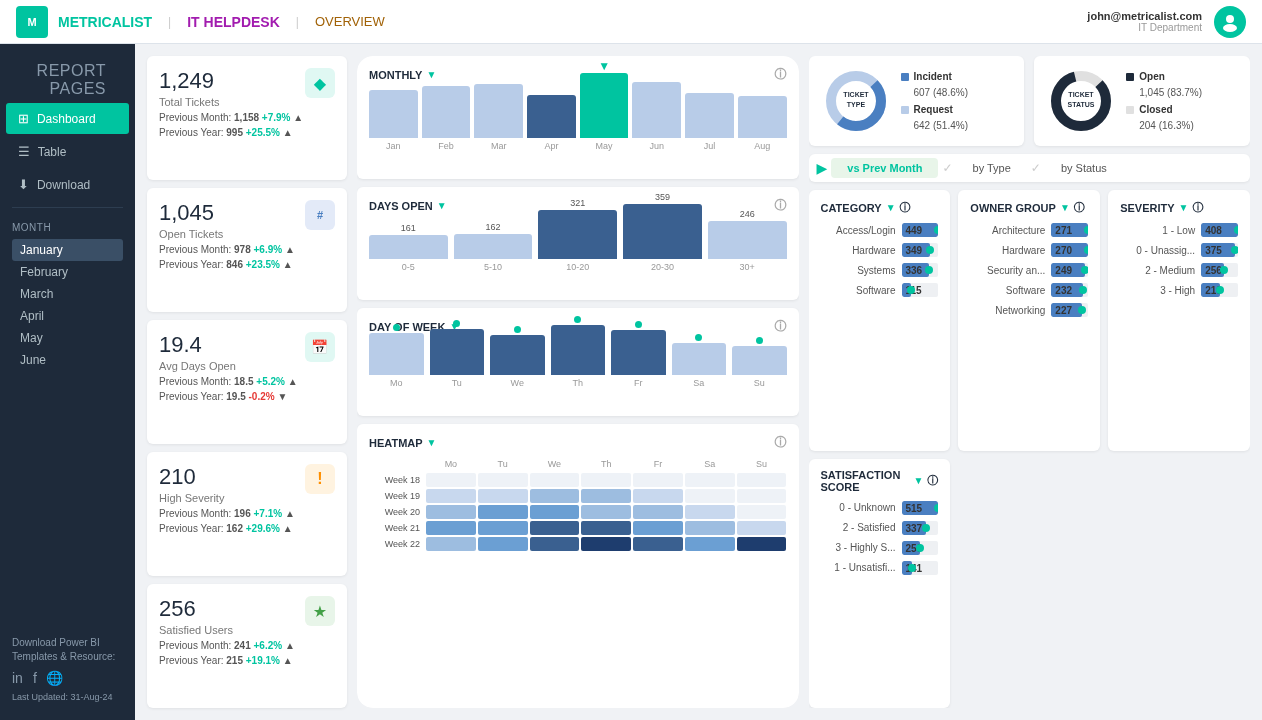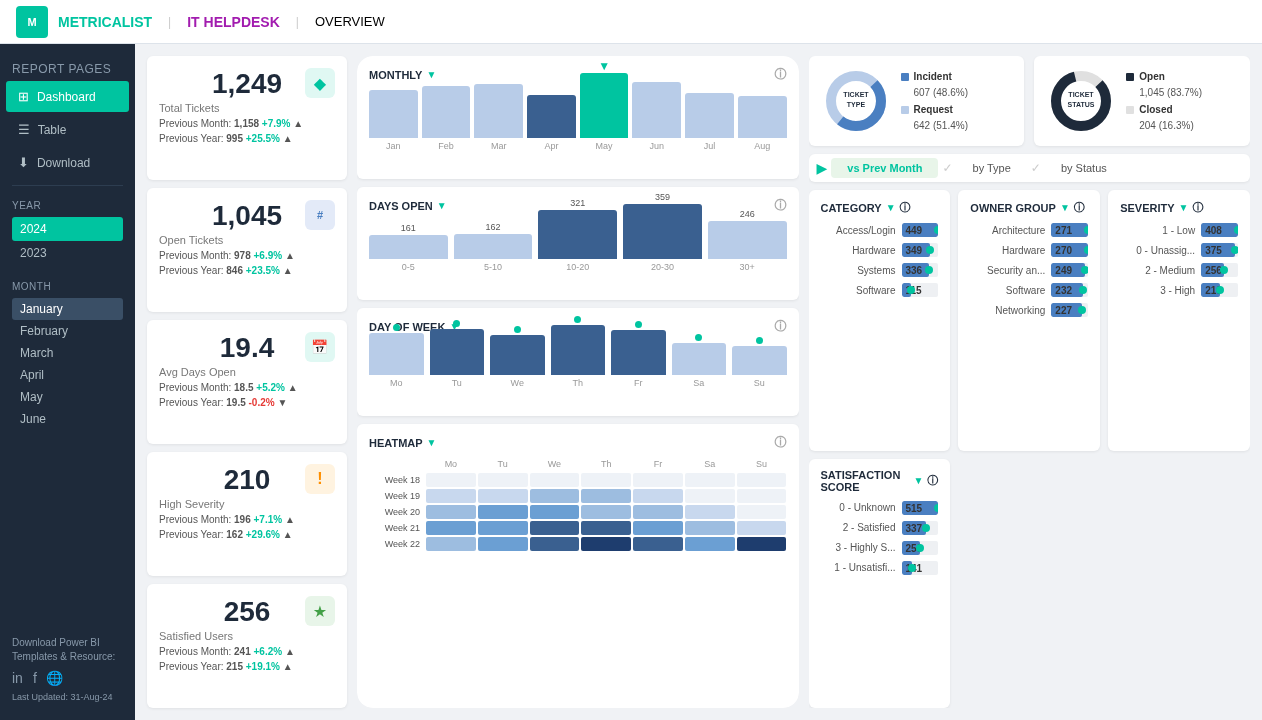--- a/index.html
+++ b/index.html
@@ -4,33 +4,33 @@
   <style>
     * { margin: 0; padding: 0; box-sizing: border-box; }
     body { font-family: 'Segoe UI', Arial, sans-serif; background: #f0f2f5; color: #333; font-size: 12px; width: 1262px; height: 720px; overflow: hidden; }
 
     
     .topnav { display: flex; align-items: center; background: #fff; height: 44px; border-bottom: 1px solid #dde3ea; padding: 0 16px; justify-content: space-between; }
     .topnav-left { display: flex; align-items: center; gap: 10px; }
     .logo-box { background: #00c4a0; width: 32px; height: 32px; display: flex; align-items: center; justify-content: center; border-radius: 4px; color: #fff; font-weight: bold; font-size: 11px; }
     .logo-text { color: #00c4a0; font-weight: 700; font-size: 14px; }
     .app-title { color: #a21caf; font-size: 14px; font-weight: 600; }
-    .app-subtitle { color: #000000; font-size: 13px; }
+    .app-subtitle { color: #a16207; font-size: 13px; }
     .topnav-right { display: flex; align-items: center; gap: 12px; }
     .user-info { text-align: right; }
     .user-email { font-size: 11px; color: #333; font-weight: 600; }
     .user-dept { font-size: 10px; color: #999; }
     .avatar { width: 32px; height: 32px; border-radius: 50%; background: #00c4a0; display: flex; align-items: center; justify-content: center; color: #fff; font-size: 16px; }
 
     
     .main-layout { display: flex; height: calc(720px - 44px); }
 
     
     .sidebar { width: 135px; background: #1e2a3a; display: flex; flex-direction: column; padding: 10px 0; flex-shrink: 0; }
-    .sidebar-section-title { color: #8899aa; font-size: 12px; padding: 8px 12px 4px; text-transform: uppercase; letter-spacing: 0.5px; }
+    .sidebar-section-title { color: #8899aa; font-size: 16px; padding: 8px 29px 4px; text-transform: uppercase; letter-spacing: 0.5px; text-align: right; }
     .sidebar-item { display: flex; align-items: center; gap: 8px; padding: 8px 12px; color: #b0bec5; font-size: 12px; cursor: pointer; border-radius: 3px; margin: 1px 6px; }
     .sidebar-item.active { background: #00c4a0; color: #fff; }
     .sidebar-icon { font-size: 13px; }
     .sidebar-divider { height: 1px; background: #2d3d50; margin: 6px 12px; }
 
     .sidebar-filter-section { padding: 8px 12px; color: #8899aa; }
     .sidebar-filter-title { font-size: 10px; text-transform: uppercase; letter-spacing: 0.5px; margin-bottom: 6px; }
     .year-btn { display: block; width: 100%; text-align: left; padding: 5px 8px; border-radius: 3px; color: #b0bec5; font-size: 12px; cursor: pointer; }
     .year-btn.active { background: #00c4a0; color: #fff; }
     .month-btn { display: block; width: 100%; text-align: left; padding: 4px 8px; border-radius: 3px; color: #b0bec5; font-size: 12px; cursor: pointer; }
@@ -41,21 +41,21 @@
     .sidebar-social { display: flex; gap: 10px; margin-top: 6px; }
     .social-icon { color: #8899aa; font-size: 14px; cursor: pointer; }
     .last-updated { color: #8899aa; font-size: 9px; margin-top: 6px; }
 
     
     .content { flex: 1; overflow: hidden; padding: 12px; display: grid; grid-template-columns: 200px 1fr 1fr; grid-template-rows: 1fr; gap: 10px; }
 
     
     .kpi-col { display: flex; flex-direction: column; gap: 8px; }
     .kpi-card { background: #fff; border-radius: 6px; padding: 12px; flex: 1; box-shadow: 0 1px 3px rgba(0,0,0,0.07); position: relative; }
-    .kpi-value { font-size: 28px; font-weight: 700; color: #1e2a3a; text-align: center; }
+    .kpi-value { font-size: 22px; font-weight: 400; color: #1e2a3a; }
     .kpi-label { font-size: 11px; color: #777; margin-top: 2px; }
     .kpi-icon { position: absolute; top: 12px; right: 12px; width: 30px; height: 30px; border-radius: 6px; display: flex; align-items: center; justify-content: center; font-size: 16px; }
     .kpi-icon.teal { background: #e0f8f3; color: #00c4a0; }
     .kpi-icon.blue { background: #e3eaf8; color: #4a7fc1; }
     .kpi-icon.orange { background: #fff3e0; color: #ff8f00; }
     .kpi-icon.green { background: #e8f5e9; color: #43a047; }
     .kpi-prev { font-size: 10px; color: #555; margin-top: 4px; }
     .kpi-prev span.pos { color: #00c4a0; font-weight: 600; }
     .kpi-prev span.neg { color: #e53935; font-weight: 600; }
 
@@ -134,20 +134,32 @@
   <div class="topnav-left">
     <div class="logo-box">
       <span>M</span>
     </div>
     <span class="logo-text">METRICALIST</span>
     <span style="color:#ccc;margin:0 6px">|</span>
     <span class="app-title">IT HELPDESK</span>
     <span style="color:#ccc;margin:0 6px">|</span>
     <span class="app-subtitle">OVERVIEW</span>
   </div>
+  <div class="topnav-right">
+    <div class="user-info">
+      <div class="user-email">john@metricalist.com</div>
+      <div class="user-dept">IT Department</div>
+    </div>
+    <div class="avatar">
+      <svg width="20" height="20" viewBox="0 0 20 20">
+          <circle cx="10" cy="7" r="4" fill="white"></circle>
+          <ellipse cx="10" cy="16" rx="7" ry="4" fill="white"></ellipse>
+        </svg>
+    </div>
+  </div>
 </div>
 
 <div class="main-layout">
 
   <div class="sidebar">
     <div class="sidebar-section-title">Report Pages</div>
 
     <div class="sidebar-item active">
       <span class="sidebar-icon">⊞</span>
       <span>Dashboard</span>
@@ -156,25 +168,20 @@
       <span class="sidebar-icon">☰</span>
       <span>Table</span>
     </div>
     <div class="sidebar-item">
       <span class="sidebar-icon">⬇</span>
       <span>Download</span>
     </div>
 
     <div class="sidebar-divider"></div>
 
-    <div class="sidebar-filter-section">
-      <div class="sidebar-filter-title">Year</div>
-      <div class="year-btn active">2024</div>
-      <div class="year-btn">2023</div>
-    </div>
 
     <div class="sidebar-filter-section">
       <div class="sidebar-filter-title">Month</div>
       <div class="month-btn active">January</div>
       <div class="month-btn">February</div>
       <div class="month-btn">March</div>
       <div class="month-btn">April</div>
       <div class="month-btn">May</div>
       <div class="month-btn">June</div>
     </div>

